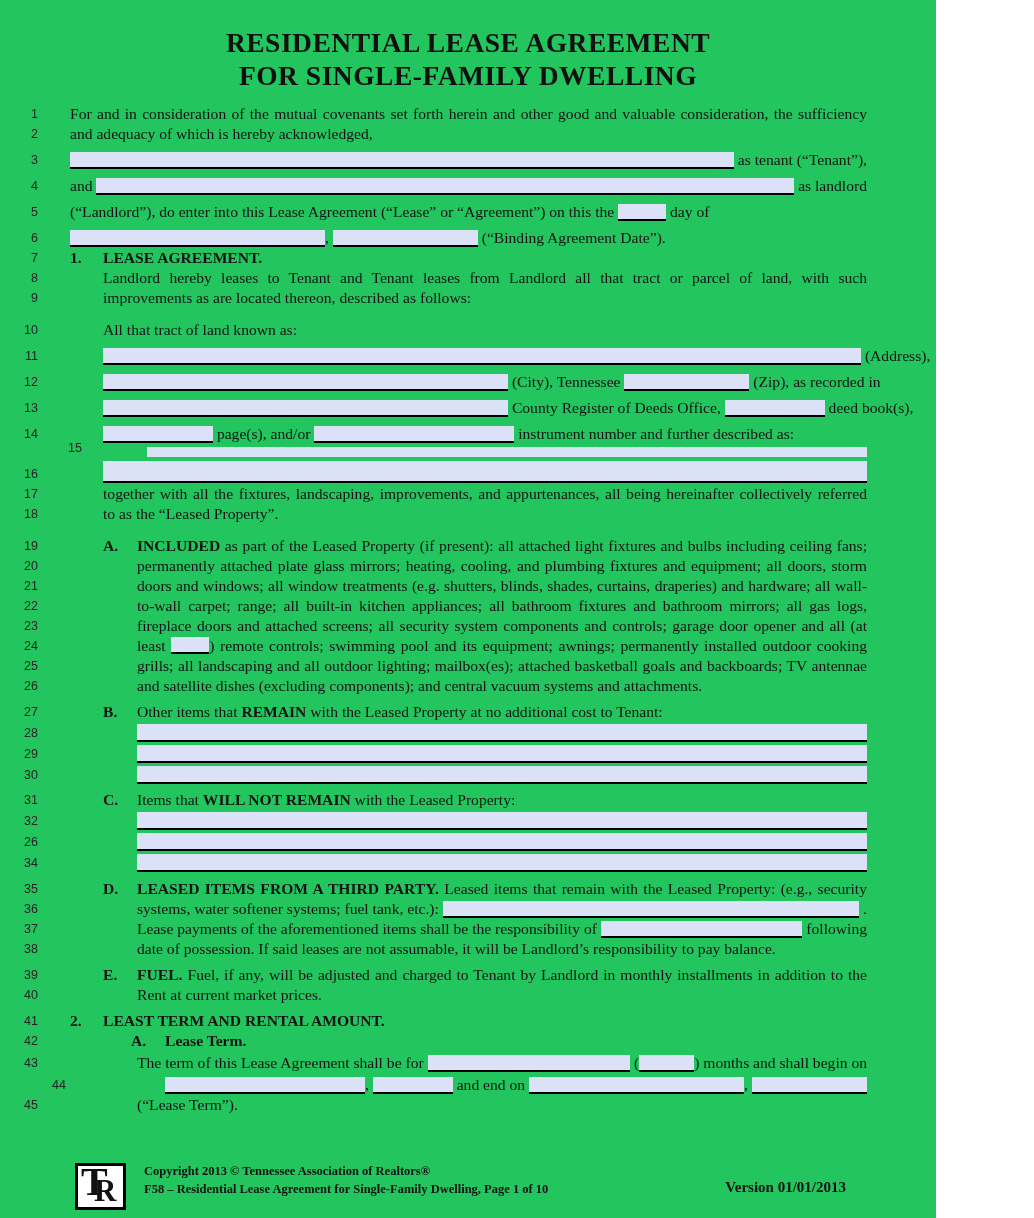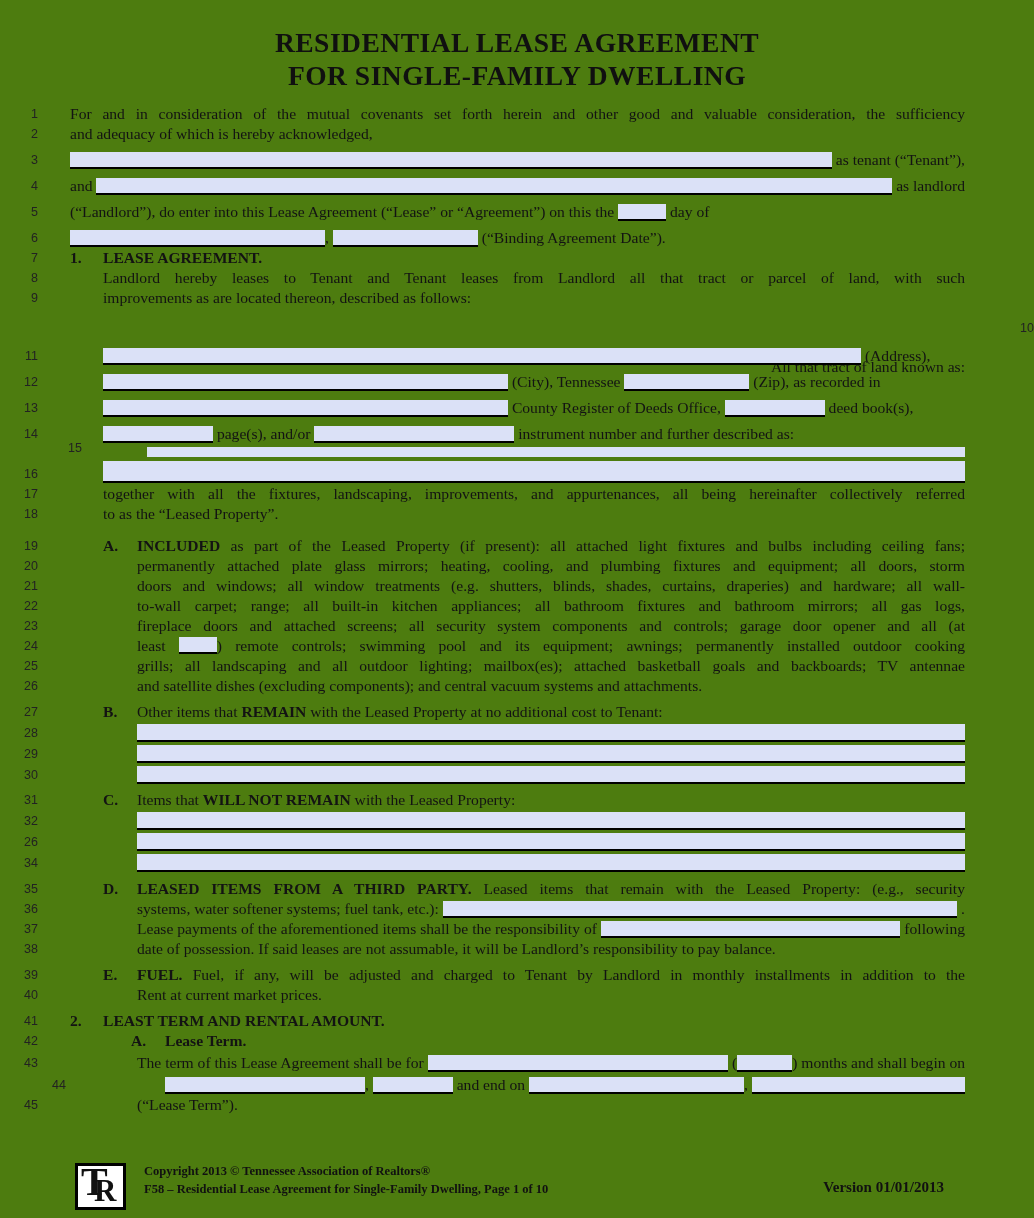--- a/index.html
+++ b/index.html
@@ -2,21 +2,21 @@
 <html><head>
 <meta charset="utf-8">
 <style>
   * { margin:0; padding:0; box-sizing:border-box; }
   html,body { background:#ffffff; }
   body {
     width:1034px; height:1218px;
     font-family:"Liberation Serif", serif;
     color:#131313;
   }
-  .page { position:relative; width:1034px; height:1218px; background:#4d7c0f; overflow:hidden; }
+  .page { position:relative; width:936px; height:1218px; background:#22c55e; overflow:hidden; }
 
   .title { text-align:center; margin-top:26px; font-weight:bold; font-size:27.5px; line-height:33px; letter-spacing:0.5px; color:#101010; }
 
   .lines { margin-top:11px; }
   .line { display:flex; align-items:flex-end; }
   .lnum {
     flex:0 0 38px; text-align:right;
     font-family:"Liberation Sans", sans-serif;
     font-size:12.5px; line-height:18px; color:#222222;
   }
@@ -109,21 +109,21 @@
         <div class="lcontent ind0 mode-text"><span class="seg b marker" style="width: 33px;">1.</span><span class="seg b">LEASE AGREEMENT.</span></div>
       </div>
       <div class="line" style="height: 20px;">
         <span class="lnum">8</span>
         <div class="lcontent ind1 mode-just"><span class="seg">Landlord hereby leases to Tenant and Tenant leases from Landlord all that tract or parcel of land, with such</span></div>
       </div>
       <div class="line" style="height: 20px;">
         <span class="lnum">9</span>
         <div class="lcontent ind1 mode-text"><span class="seg">improvements as are located thereon, described as follows:</span></div>
       </div>
-      <div class="line" style="height: 20px; margin-top: 12px; flex-direction: column;">
+      <div class="line" style="height: 20px; margin-top: 12px;">
         <span class="lnum">10</span>
         <div class="lcontent ind1 mode-text"><span class="seg">All that tract of land known as:</span></div>
       </div>
       <div class="line" style="height: 26px;">
         <span class="lnum">11</span>
         <div class="lcontent ind1 mode-flex">
           <span class="blank" style="width: 758px;"></span>
           <span class="seg"> (Address),</span>
         </div>
       </div>

